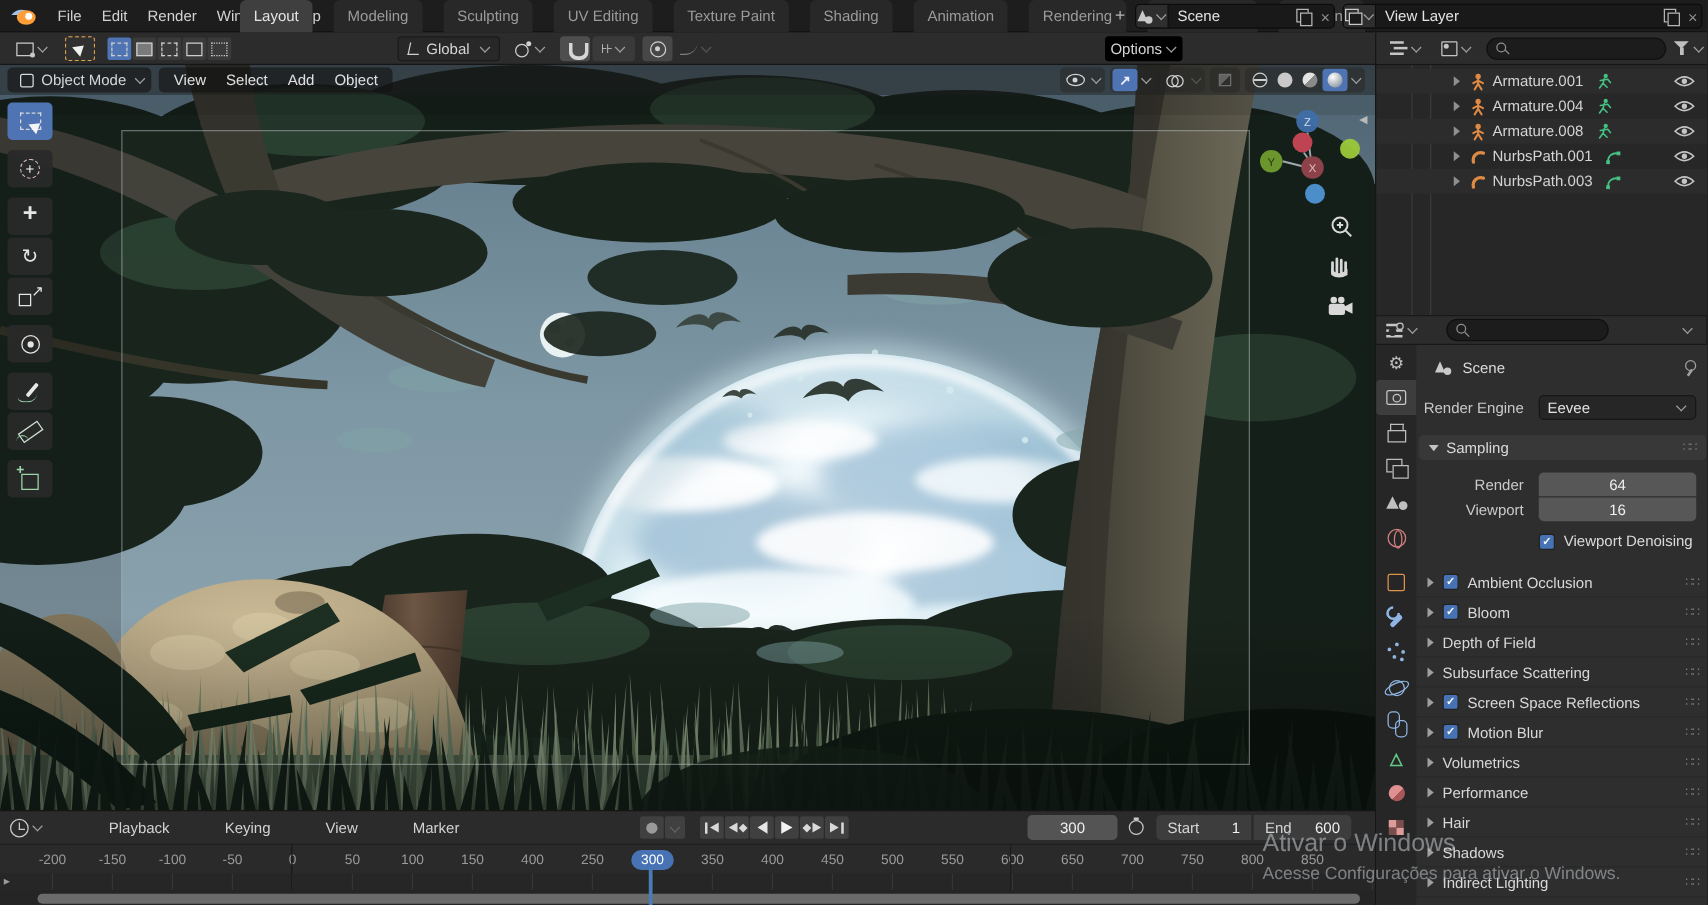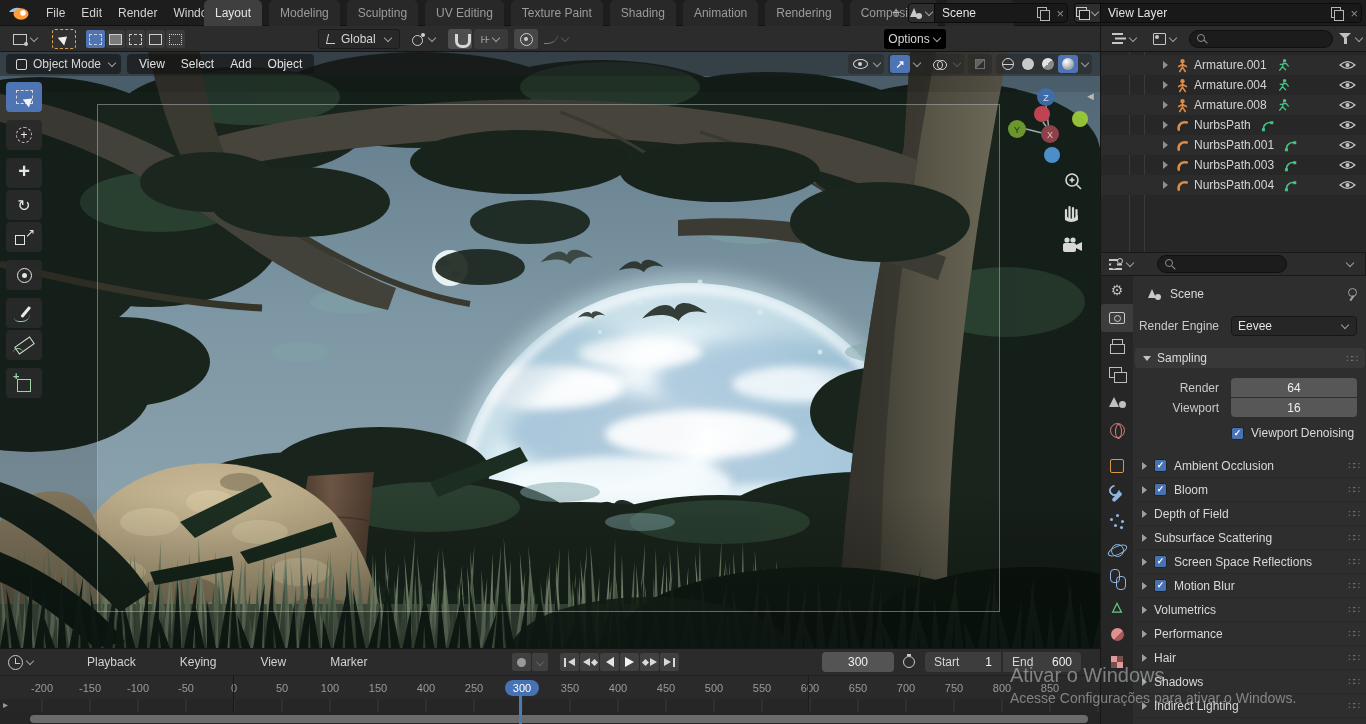--- a/index.html
+++ b/index.html
@@ -7,21 +7,21 @@
 #app{position:relative;width:1366px;height:724px;background:#1d1d1d;font-family:"Liberation Sans",sans-serif;font-size:12px;color:#d6d6d6;overflow:hidden}
 .abs{position:absolute}
 .flex{display:flex;align-items:center}
 .chev{width:6px;height:6px;border-right:1.5px solid #9f9f9f;border-bottom:1.5px solid #9f9f9f;transform:rotate(45deg);display:inline-block;margin:-3px 2px 0 4px;flex:none}
 .chev.dim{opacity:.35}
 .xic{color:#8d8d8d;font-size:13px;line-height:1;padding:0 3px}
 
 #topbar{position:absolute;left:0;top:0;width:1366px;height:26px;background:#1d1d1d;border-bottom:1px solid #111;display:flex;align-items:center}
 #logo{margin:0 8px 0 8px}
 .menu-item{padding:0 8px;height:26px;line-height:26px;color:#d2d2d2;cursor:pointer}
-#tabs{position:absolute;left:204px;top:0;display:flex;gap:7px;height:26px}
+#tabs{position:absolute;left:192px;top:0;display:flex;gap:17px;height:26px}
 .tab{padding:0 11px;height:26px;line-height:27px;background:#282828;color:#9b9b9b;border-radius:5px 5px 0 0;cursor:pointer;white-space:nowrap}
 .tab.active{background:#3f3f3f;color:#e4e4e4}
 .tab-plus{padding:0 8px;height:26px;line-height:25px;color:#b5b5b5;cursor:pointer;font-size:14px}
 .id-block{position:absolute;top:3px;height:20px;background:#191919;border:1px solid #0c0c0c;border-radius:4px;display:flex;align-items:center;overflow:hidden}
 .id-icon{width:26px;height:100%;background:#2e2e2e;display:flex;align-items:center;justify-content:center;border-right:1px solid #0c0c0c}
 .id-name{flex:1;padding-left:7px;color:#e3e3e3;white-space:nowrap}
 .copyic{position:relative;width:16px;height:16px;margin-right:2px;flex:none;cursor:pointer}
 .copyic::before{content:"";position:absolute;width:8px;height:9px;border:1.2px solid #b5b5b5;left:2px;top:2px}
 .copyic::after{content:"";position:absolute;width:8px;height:9px;border:1.2px solid #b5b5b5;left:5px;top:5px;background:#191919}
 .ball-cone{position:relative;width:14px;height:14px}
@@ -715,21 +715,21 @@
         </span>
       </div>
         <div class="o-row curve">
         <span class="o-exp"></span>
 
         <span class="o-ic o-ic-curve">
           <svg width="15" height="15" viewBox="0 0 14 14">
               <path d="M3.5,11 C2.5,6 6.5,3 11,4.2" stroke="#de8a44" stroke-width="2.4" fill="none" stroke-linecap="round"></path>
             </svg>
         </span>
-        <span class="o-name">NurbsPath</span>
+        <span class="o-name">NurbsPath.001</span>
 
         <span class="o-data o-data-curve">
           <svg width="15" height="15" viewBox="0 0 14 14">
               <path d="M3.5,11 C2.5,6.5 6.5,3.5 11,4.5" stroke="#46c184" stroke-width="1.4" fill="none"></path>
               <rect x="1.8" y="9.6" width="2.8" height="2.8" fill="#46c184"></rect>
               <rect x="9.6" y="3" width="2.8" height="2.8" fill="#46c184"></rect>
             </svg>
         </span>
         <span class="o-eye">
           <svg width="17" height="12" viewBox="0 0 16 10">
@@ -739,69 +739,21 @@
         </span>
       </div>
         <div class="o-row curve">
         <span class="o-exp"></span>
 
         <span class="o-ic o-ic-curve">
           <svg width="15" height="15" viewBox="0 0 14 14">
               <path d="M3.5,11 C2.5,6 6.5,3 11,4.2" stroke="#de8a44" stroke-width="2.4" fill="none" stroke-linecap="round"></path>
             </svg>
         </span>
-        <span class="o-name">NurbsPath.001</span>
-
-        <span class="o-data o-data-curve">
-          <svg width="15" height="15" viewBox="0 0 14 14">
-              <path d="M3.5,11 C2.5,6.5 6.5,3.5 11,4.5" stroke="#46c184" stroke-width="1.4" fill="none"></path>
-              <rect x="1.8" y="9.6" width="2.8" height="2.8" fill="#46c184"></rect>
-              <rect x="9.6" y="3" width="2.8" height="2.8" fill="#46c184"></rect>
-            </svg>
-        </span>
-        <span class="o-eye">
-          <svg width="17" height="12" viewBox="0 0 16 10">
-              <path d="M1,5 Q8,-1.5 15,5 Q8,11.5 1,5 Z" fill="none" stroke="#c4c4c4" stroke-width="1.2"></path>
-              <circle cx="8" cy="5" r="2" fill="#c4c4c4"></circle>
-            </svg>
-        </span>
-      </div>
-        <div class="o-row curve">
-        <span class="o-exp"></span>
-
-        <span class="o-ic o-ic-curve">
-          <svg width="15" height="15" viewBox="0 0 14 14">
-              <path d="M3.5,11 C2.5,6 6.5,3 11,4.2" stroke="#de8a44" stroke-width="2.4" fill="none" stroke-linecap="round"></path>
-            </svg>
-        </span>
         <span class="o-name">NurbsPath.003</span>
-
-        <span class="o-data o-data-curve">
-          <svg width="15" height="15" viewBox="0 0 14 14">
-              <path d="M3.5,11 C2.5,6.5 6.5,3.5 11,4.5" stroke="#46c184" stroke-width="1.4" fill="none"></path>
-              <rect x="1.8" y="9.6" width="2.8" height="2.8" fill="#46c184"></rect>
-              <rect x="9.6" y="3" width="2.8" height="2.8" fill="#46c184"></rect>
-            </svg>
-        </span>
-        <span class="o-eye">
-          <svg width="17" height="12" viewBox="0 0 16 10">
-              <path d="M1,5 Q8,-1.5 15,5 Q8,11.5 1,5 Z" fill="none" stroke="#c4c4c4" stroke-width="1.2"></path>
-              <circle cx="8" cy="5" r="2" fill="#c4c4c4"></circle>
-            </svg>
-        </span>
-      </div>
-        <div class="o-row curve">
-        <span class="o-exp"></span>
-
-        <span class="o-ic o-ic-curve">
-          <svg width="15" height="15" viewBox="0 0 14 14">
-              <path d="M3.5,11 C2.5,6 6.5,3 11,4.2" stroke="#de8a44" stroke-width="2.4" fill="none" stroke-linecap="round"></path>
-            </svg>
-        </span>
-        <span class="o-name">NurbsPath.004</span>
 
         <span class="o-data o-data-curve">
           <svg width="15" height="15" viewBox="0 0 14 14">
               <path d="M3.5,11 C2.5,6.5 6.5,3.5 11,4.5" stroke="#46c184" stroke-width="1.4" fill="none"></path>
               <rect x="1.8" y="9.6" width="2.8" height="2.8" fill="#46c184"></rect>
               <rect x="9.6" y="3" width="2.8" height="2.8" fill="#46c184"></rect>
             </svg>
         </span>
         <span class="o-eye">
           <svg width="17" height="12" viewBox="0 0 16 10">

